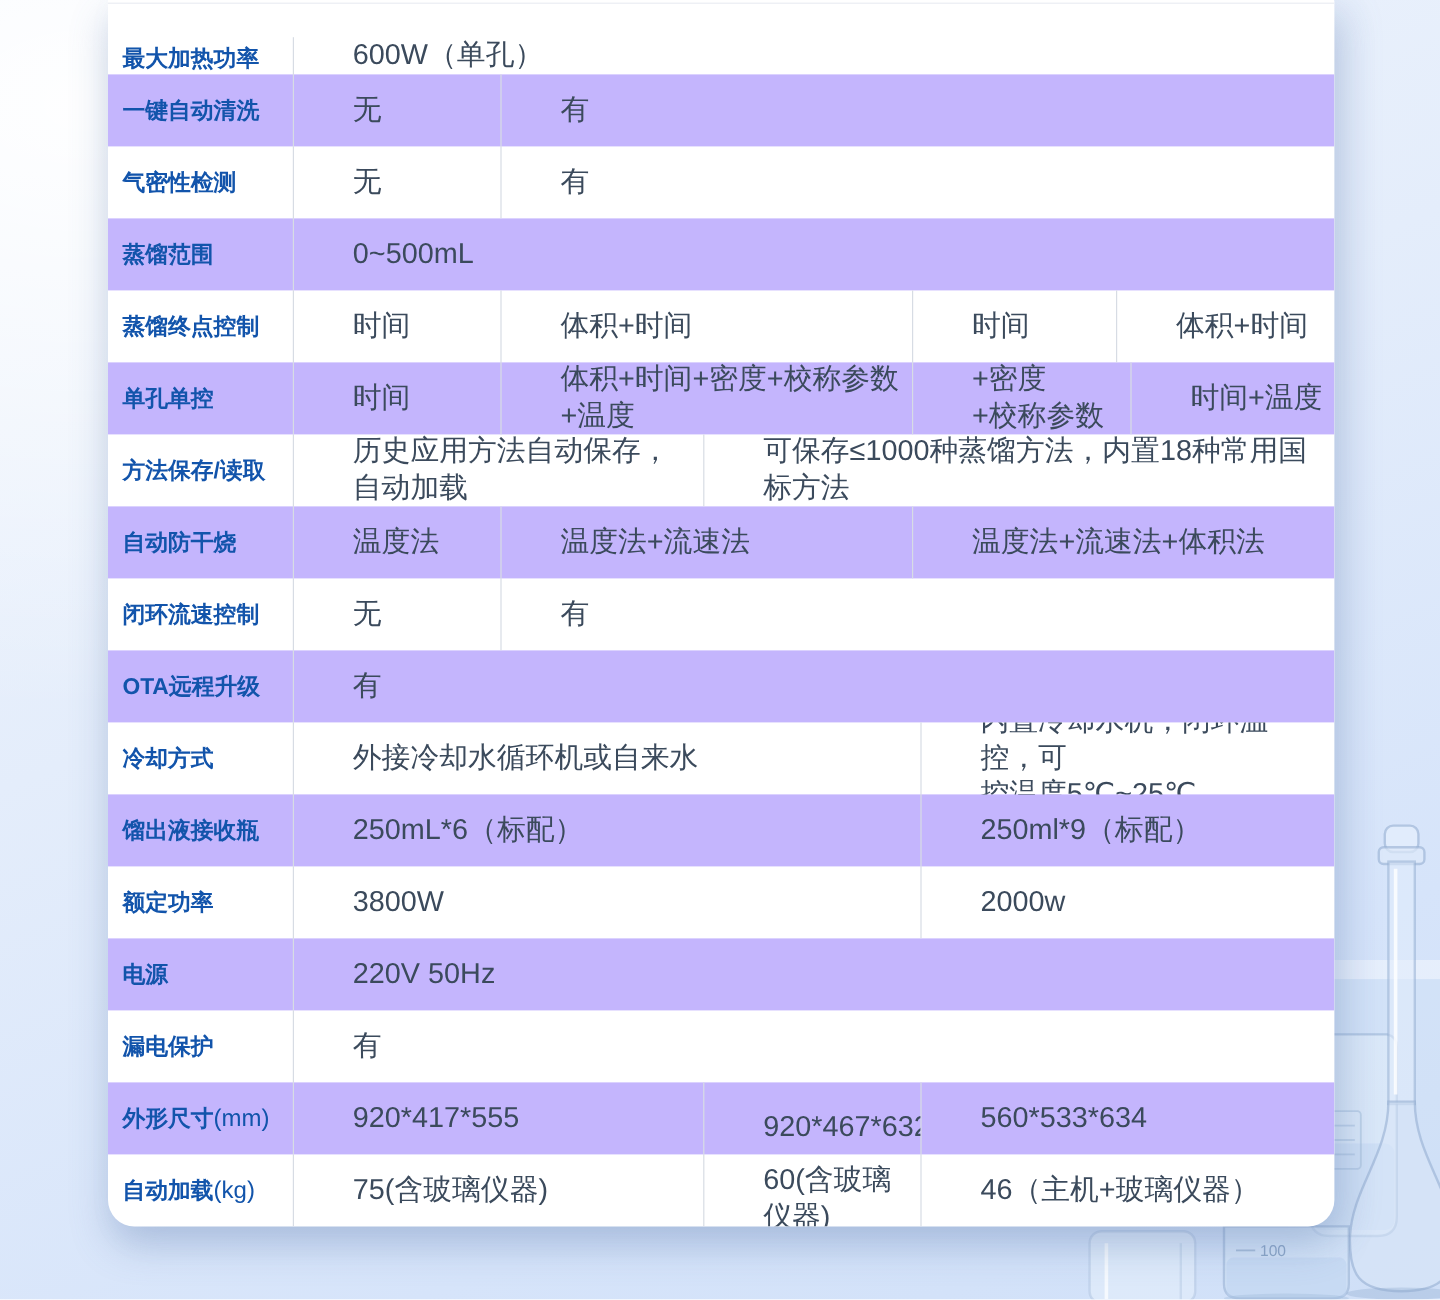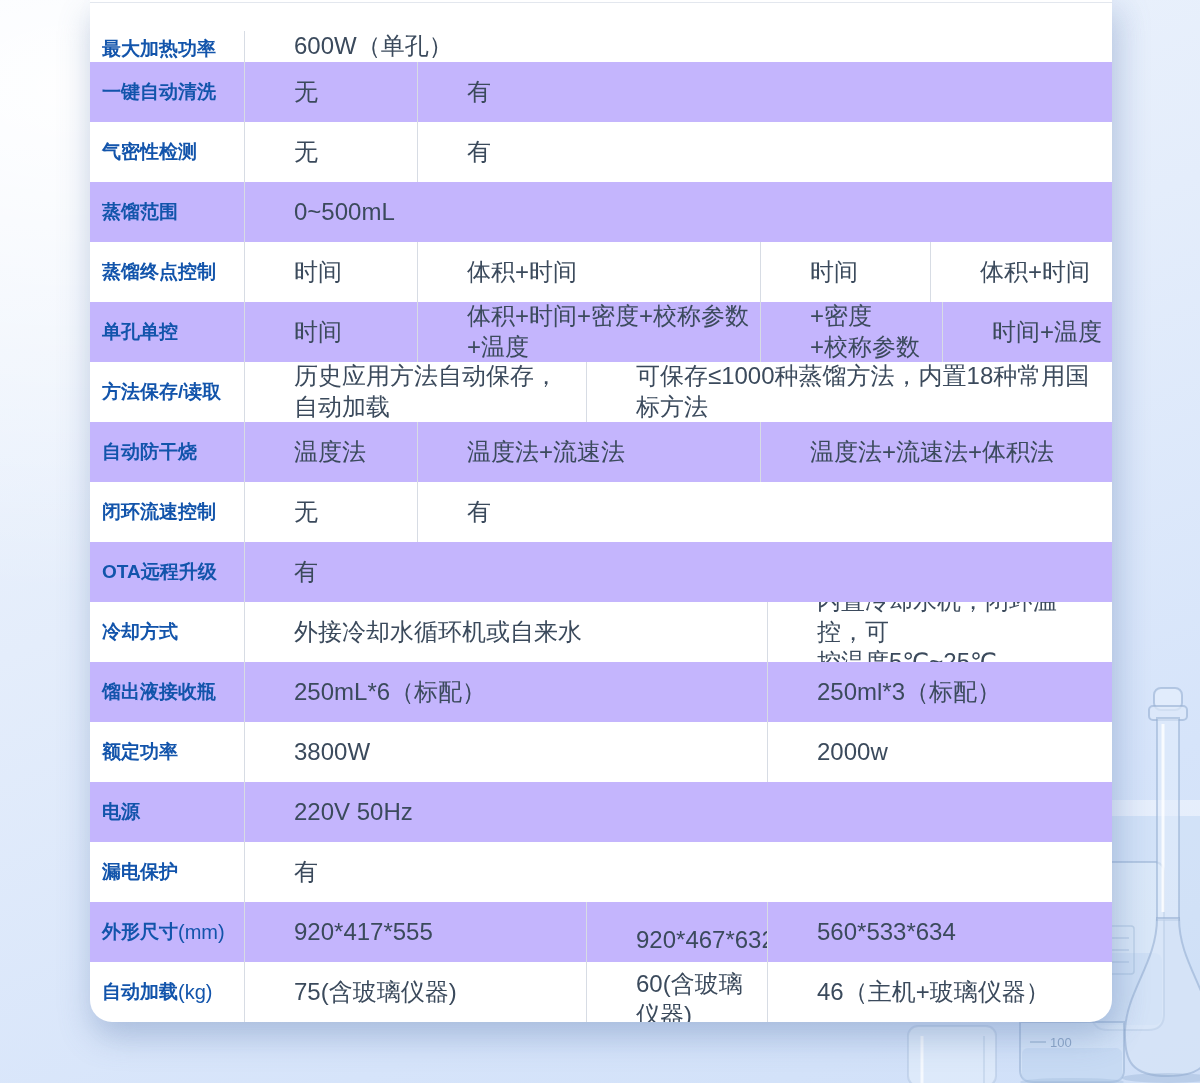--- a/index.html
+++ b/index.html
@@ -235,21 +235,21 @@
 
     <div class="row alt">
       <div class="cell label">
           <span class="main">馏出液接收瓶</span>
           <span class="suffix"></span>
         </div>
       <div class="cell v cw-h">
           <span class="txt">250mL*6（标配）</span>
         </div>
       <div class="cell v grow">
-          <span class="txt">250ml*3（标配）</span>
+          <span class="txt">250ml*9（标配）</span>
         </div>
     </div>
 
     <div class="row">
       <div class="cell label">
           <span class="main">额定功率</span>
           <span class="suffix"></span>
         </div>
       <div class="cell v cw-h">
           <span class="txt">3800W</span>

